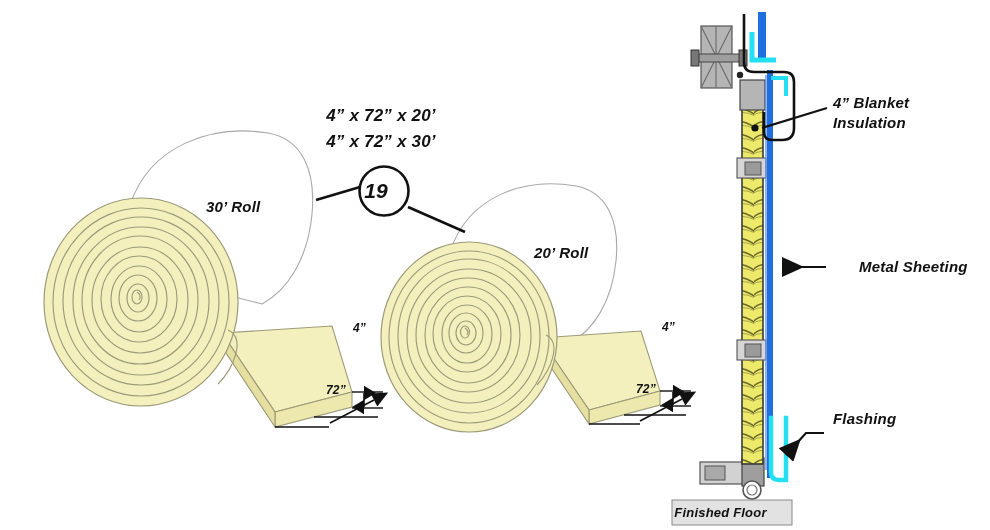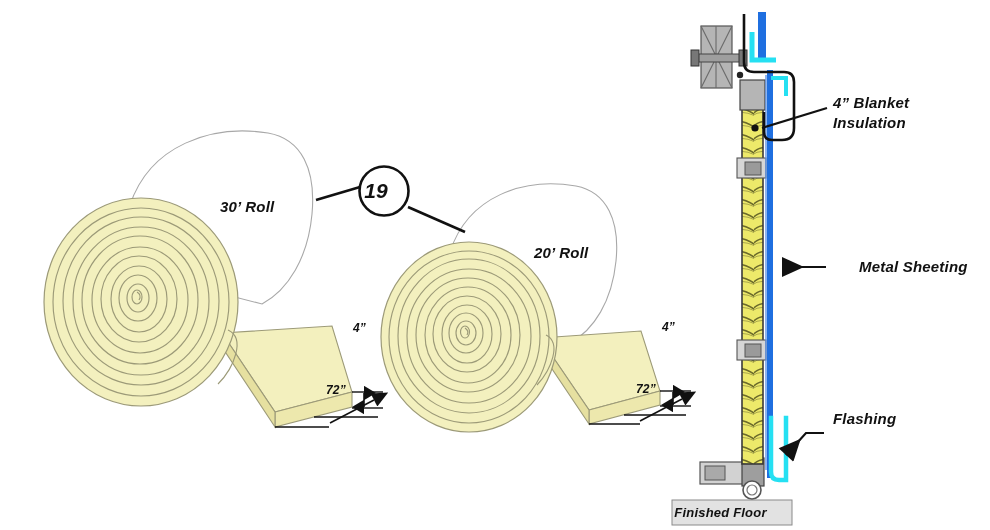--- a/index.html
+++ b/index.html
@@ -177,24 +177,26 @@
 
       <path d="M 771 78 L 786 78 L 786 96" stroke="#25E0F2" stroke-width="4" fill="none"></path>
       <circle cx="755" cy="128" r="3.6" fill="#111"></circle>
 
       <path d="M 827 108 L 762 128" stroke="#111" stroke-width="2.2" fill="none"></path>
       <path d="M 826 267 L 782 267" stroke="#111" stroke-width="2.2" fill="none" marker-end="url(#arwL)"></path>
       <path d="M 824 433 L 806 433 L 786 455" stroke="#111" stroke-width="2.2" fill="none" marker-end="url(#arwL)"></path>
     </g>
   </svg>
 
+  <div class="lbl lbl-spec" style="left:246px;top:105px;width:270px;">4” x 72” x 20’</div>
+  <div class="lbl lbl-spec" style="left:246px;top:131px;width:270px;">4” x 72” x 30’</div>
 
   <div class="bubble-num" style="left:362px;top:179px;">19</div>
 
-  <div class="lbl lbl-roll" style="left:206px;top:198px;margin-left:14px;">30’ Roll</div>
+  <div class="lbl lbl-roll" style="left:206px;top:198px;">30’ Roll</div>
   <div class="lbl lbl-roll" style="left:510px;top:244px;margin-left:24px;">20’ Roll</div>
 
   <div class="lbl lbl-dim" style="left:353px;top:321px;">4”</div>
   <div class="lbl lbl-dim" style="left:326px;top:383px;">72”</div>
   <div class="lbl lbl-dim" style="left:662px;top:320px;">4”</div>
   <div class="lbl lbl-dim" style="left:636px;top:382px;">72”</div>
 
   <div class="lbl lbl-note" style="left:833px;top:94px;">4” Blanket</div>
   <div class="lbl lbl-note" style="left:833px;top:114px;font-style:italic;">Insulation</div>
 

